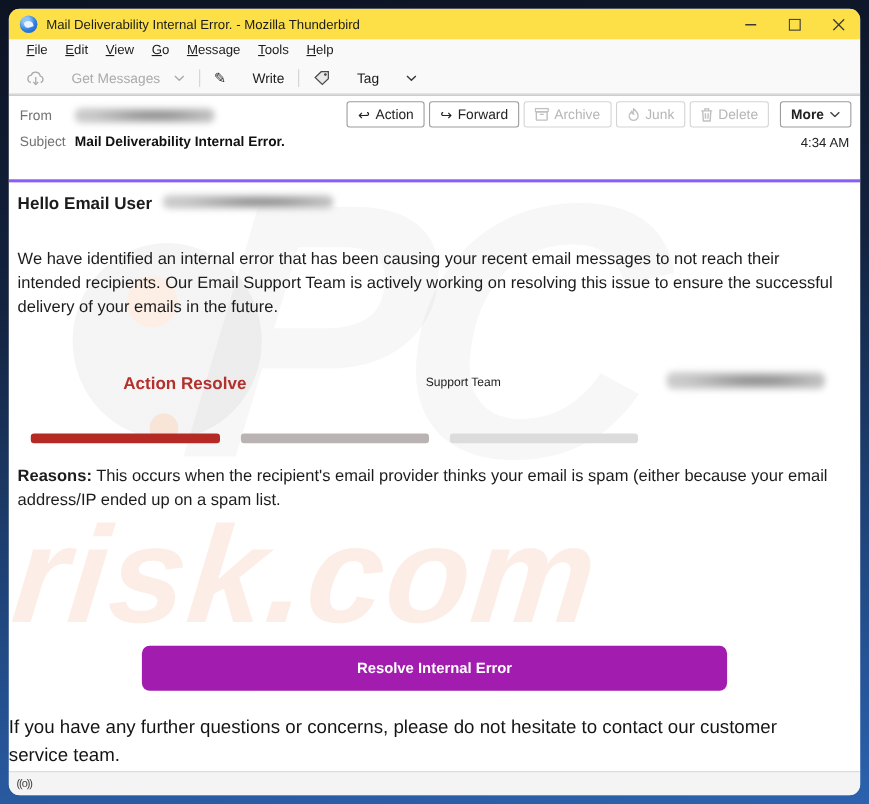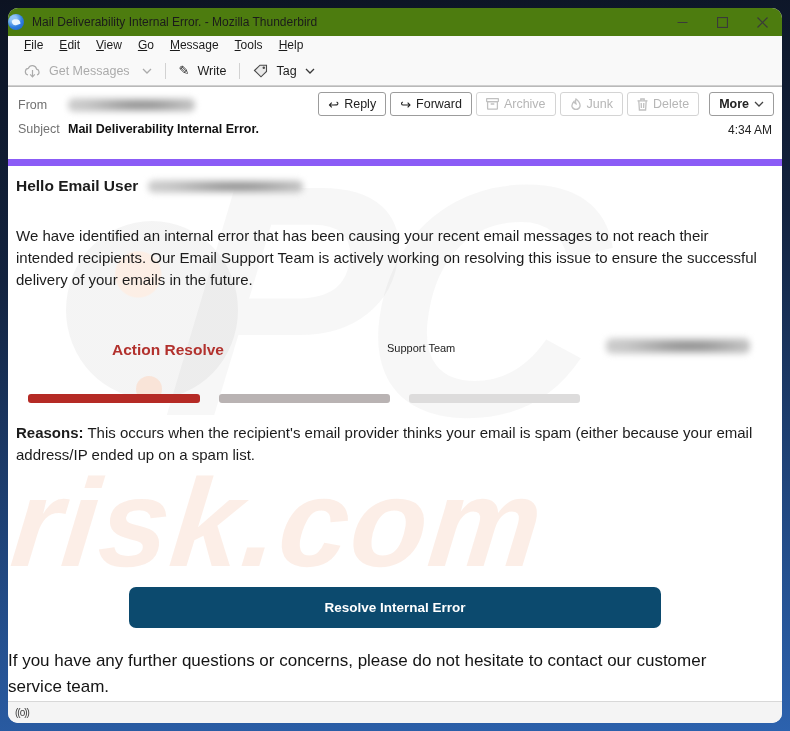--- a/index.html
+++ b/index.html
@@ -8,43 +8,43 @@
     font-family:"Liberation Sans", sans-serif;
     background:linear-gradient(175deg,#0c1322 0%,#13233f 35%,#24508f 80%,#2c62ae 100%);
     position:relative; overflow:hidden;
   }
   .window {
     position:absolute; left:8px; top:8px; width:774px; height:715px;
     background:#ffffff; border-radius:10px; overflow:hidden;
     display:flex; flex-direction:column;
   }
   
-  .titlebar { height:28px; background:#4d7c0f; display:flex; align-items:center; flex:none; }
+  .titlebar { height:28px; background:#fde047; display:flex; align-items:center; padding-left:10px; flex:none; }
   .tb-logo { width:16px; height:16px; border-radius:50%;
     background:radial-gradient(circle at 35% 30%, #8fc3f5 0 20%, #2f7de1 55%, #1b5bb8 100%);
     position:relative; flex:none; }
   .tb-logo::after { content:""; position:absolute; left:4px; top:5px; width:8px; height:6px;
     background:#eaf4ff; border-radius:60% 100% 20% 80%; transform:rotate(-15deg); }
   .tb-title { font-size:12px; color:#1b1b1b; margin-left:8px; white-space:nowrap; }
   .win-controls { margin-left:auto; display:flex; height:100%; }
   .wc { width:40px; height:100%; display:flex; align-items:center; justify-content:center; cursor:pointer; }
   .wc svg { stroke:#3a3a3a; stroke-width:1.2; fill:none; }
   
   .menubar { height:20px; background:#f9f9f9; display:flex; align-items:flex-start; padding-left:8px; flex:none; font-size:12px; color:#1b1b1b; }
   .menu-item { padding:2px 8px; cursor:default; }
   
   .toolbar { height:30px; background:#f9f9f9; display:flex; align-items:center; padding-left:10px; flex:none;
     border-bottom:1px solid #cfcfcf; }
-  .tbtn { display:flex; align-items:center; gap:8px; font-size:12.5px; color:#1b1b1b; padding:4px 6px; border-radius:3px; cursor:default; }
+  .tbtn { display:flex; align-items:center; gap:24px; font-size:12.5px; color:#1b1b1b; padding:4px 6px; border-radius:3px; cursor:default; }
   .tbtn.disabled { color:#ababab; }
   .tbtn .glyph { font-size:13px; }
   .tsep { width:1px; height:16px; background:#d2d2d2; margin:0 7px; }
   .chev svg, .tbtn svg { display:block; }
   
-  .msgheader { background:#ffffff; border-top:1px solid #b9b9b9; border-bottom:7px solid #8b5cf6; padding:6px 8px 6px 10px; flex:none; position:relative; height:80px; }
+  .msgheader { background:#ffffff; border-top:1px solid #b9b9b9; border-bottom:3px solid #8b5cf6; padding:6px 8px 6px 10px; flex:none; position:relative; height:80px; }
   .hrow { height:24px; display:flex; align-items:center; }
   .hlabel { width:42px; font-size:12.5px; color:#717171; flex:none; }
   .redact { display:inline-block; border-radius:6px; filter:blur(3px);
     background:radial-gradient(ellipse at 58% 50%, #8f8f8f 0 14%, #c6c6c6 55%, #d6d6d6 100%); }
   .redact-addr { width:127px; height:14px; margin-left:8px; }
   .subject-val { font-size:12.5px; font-weight:bold; color:#111; margin-left:8px; }
   .hdr-buttons { position:absolute; right:8px; top:5px; display:flex; gap:4px; align-items:center; }
   .hbtn { display:flex; align-items:center; gap:5px; font-size:12.5px; color:#222; background:#fff;
     border:1px solid #9c9c9c; border-radius:3px; height:24px; padding:0 9px; cursor:pointer; }
   .hbtn .aglyph { font-size:13px; line-height:1; }
@@ -55,35 +55,35 @@
   .htime { position:absolute; right:10px; top:36px; font-size:12px; color:#222; }
   
   .msgbody { position:relative; flex:1; background:#fff; overflow:hidden; color:#1c1c1c; }
   .wm-circle { position:absolute; left:58px; top:55px; width:172px; height:178px; border-radius:50%;
     background:radial-gradient(circle at 42% 30%, #fbe9dd 0 14%, #f1f1f1 15% 100%); opacity:.75; }
   .wm-blob  { position:absolute; left:128px; top:210px; width:26px; height:26px; border-radius:50%; background:#fcd9c4; opacity:.6; }
   .wm-pc { position:absolute; left:165px; top:-55px; font-size:330px; font-weight:bold; font-style:italic;
     color:rgba(90,90,100,0.05); letter-spacing:-28px; transform:skewX(-6deg); user-select:none; }
   .wm-risk { position:absolute; left:5px; top:285px; font-size:125px; font-weight:bold; font-style:italic;
     color:rgba(235,125,70,0.13); letter-spacing:2px; transform:skewX(-6deg); white-space:nowrap; user-select:none; }
-  .greeting { position:absolute; left:8px; top:11px; display:flex; align-items:center; }
+  .greeting { position:absolute; left:8px; top:11px; display:flex; }
   .greeting-text { font-size:15.5px; font-weight:bold; }
   .redact-greet { width:155px; height:13px; margin-left:10px; }
   .para1 { position:absolute; left:8px; top:59px; width:752px; font-size:15px; line-height:22px; }
   .action-label { position:absolute; left:104px; top:175px; font-size:15.5px; font-weight:bold; color:#b2312d; }
   .support-label { position:absolute; left:379px; top:176px; font-size:11px; }
   .redact-action { position:absolute; left:598px; top:172px; width:144px; height:16px; }
   .bar { position:absolute; top:228px; height:9px; border-radius:3px; }
   .bar1 { left:20px;  width:172px; background:#b52a25; }
   .bar2 { left:211px; width:171px; background:#b9b3b3; }
   .bar3 { left:401px; width:171px; background:#dddcdc; }
   .reasons { position:absolute; left:8px; top:256px; width:742px; font-size:15px; line-height:22px; }
   .reasons b { font-weight:bold; }
   .prevent { position:absolute; left:8px; top:337px; width:750px; font-size:15px; line-height:22px; }
-  .resolve-btn { position:absolute; left:121px; top:421px; width:532px; height:41px; background:#0c4a6e;
+  .resolve-btn { position:absolute; left:121px; top:421px; width:532px; height:41px; background:#a21caf;
     border:none; border-radius:7px; color:#fff; font-family:"Liberation Sans",sans-serif;
     font-size:13.5px; font-weight:bold; cursor:pointer; }
   .closing { position:absolute; left:0; top:482px; width:745px; font-size:17px; line-height:26px; color:#141414; }
   
   .statusbar { height:22px; background:#f4f4f4; border-top:1px solid #d8d8d8; flex:none;
     display:flex; align-items:center; padding-left:7px; }
   .sb-icon { font-size:10px; color:#3c3c3c; letter-spacing:-1px; }
 </style>
 </head>
 <body>
@@ -160,21 +160,21 @@
       <span class="hlabel">From</span>
       <span class="redact redact-addr"></span>
     </div>
     <div class="hrow">
       <span class="hlabel">Subject</span>
       <span class="subject-val">Mail Deliverability Internal Error.</span>
     </div>
     <div class="hdr-buttons">
       <div class="hbtn">
         <span class="aglyph">↩</span>
-        <span>Reply</span>
+        <span>Action</span>
       </div>
       <div class="hbtn">
         <span class="aglyph">↪</span>
         <span>Forward</span>
       </div>
       <div class="hbtn disabled">
         <svg width="13" height="12" viewBox="0 0 13 12">
             <rect x="0.6" y="0.6" width="11.8" height="3" rx="0.6"></rect>
             <rect x="1.6" y="3.6" width="9.8" height="7.6" rx="0.6"></rect>
             <line x1="4.7" y1="6" x2="8.3" y2="6"></line>

